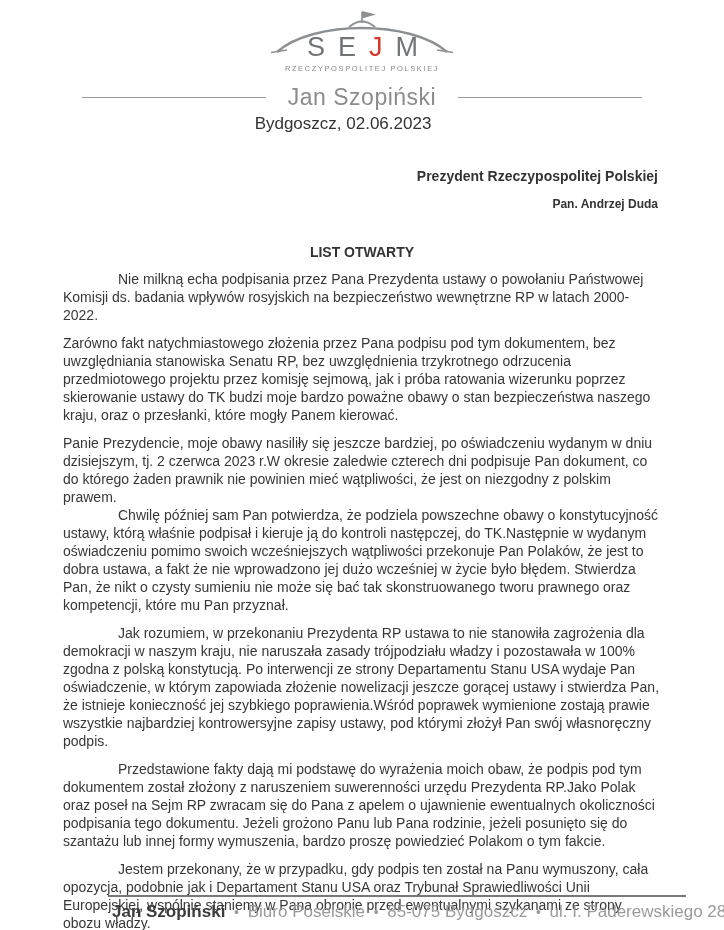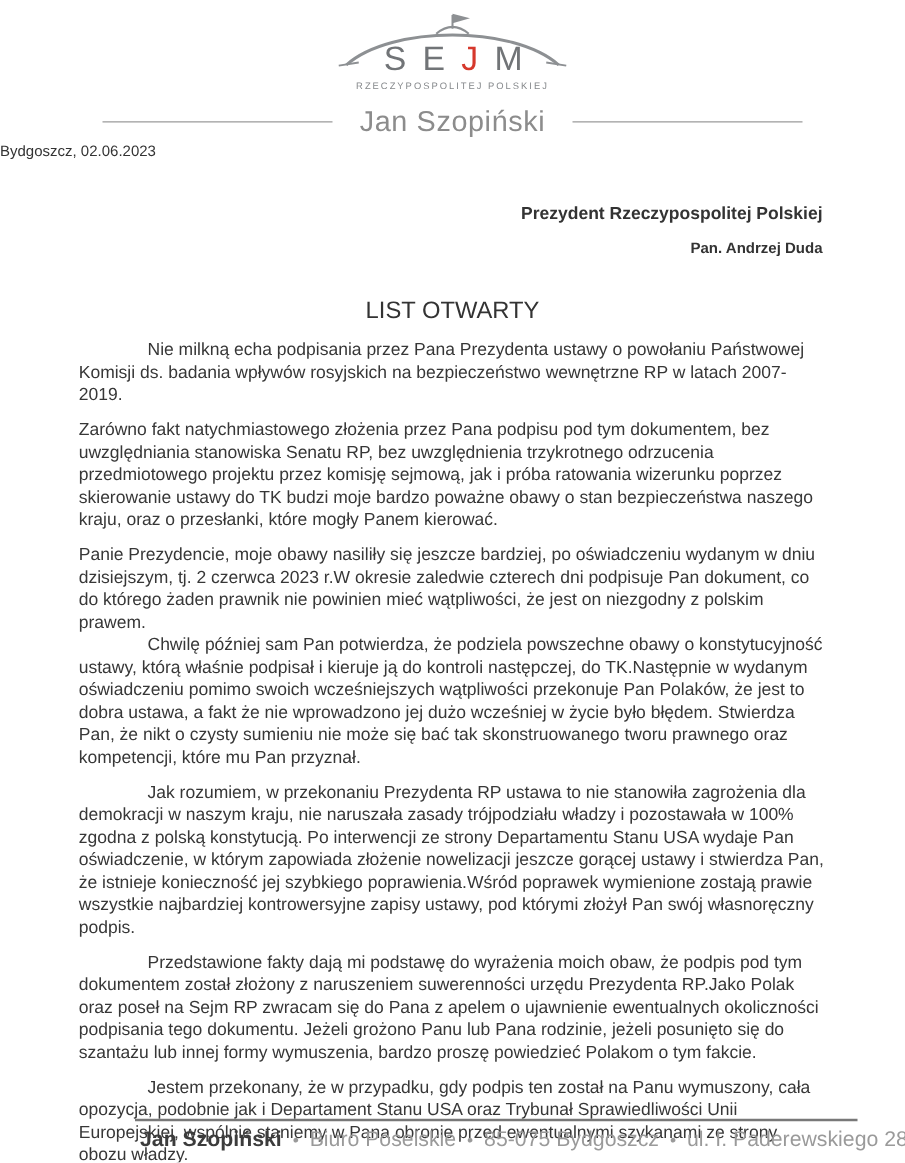--- a/index.html
+++ b/index.html
@@ -31,27 +31,27 @@
   
   .name-divider {
     display: flex; align-items: center; margin: 4px 82px 0 82px; height: 30px;
   }
   .rule-line { flex: 1; border-top: 1px solid #9b9b9b; }
   .sender-name {
     padding: 0 22px; font-size: 23px; color: #8c8c8c; letter-spacing: 0.5px;
     white-space: nowrap;
   }
   
-  .date-row { text-align: left; margin: 2px 38px 0 0; font-size: 12px; color: #333; }
+  .date-row { text-align: center; margin: 2px 38px 0 0; font-size: 17px; color: #333; }
   .recipient { text-align: right; margin: 34px 66px 0 0; padding-left: 30px; }
   .recipient-line1 { font-weight: 700; font-size: 14px; color: #333; }
   .recipient-line2 { font-weight: 700; font-size: 12px; color: #333; margin-top: 13px; }
   
   .letter-title {
-    text-align: center; font-weight: 400; font-size: 19px; color: #333;
+    text-align: center; font-weight: 700; font-size: 14px; color: #333;
     margin-top: 33px;
   }
   .letter-body { margin: 8px 64px 0 63px; font-size: 14px; line-height: 18px; }
   .para { margin-top: 10px; }
   .para.indent { text-indent: 55px; }
   .para.cont { margin-top: 0; }
   
   .footer { position: absolute; left: 0; right: 0; bottom: 8px; padding-left: 28px; }
   .footer-rule { margin-left: 80px; width: 578px; border-top: 2px solid #787878; }
   .footer-text {
@@ -87,21 +87,21 @@
   <div class="date-row">Bydgoszcz, 02.06.2023</div>
 
   <div class="recipient">
     <div class="recipient-line1">Prezydent Rzeczypospolitej Polskiej</div>
     <div class="recipient-line2">Pan. Andrzej Duda</div>
   </div>
 
   <div class="letter-title">LIST OTWARTY</div>
 
   <div class="letter-body">
-    <p class="para indent">Nie milkną echa podpisania przez Pana Prezydenta ustawy o powołaniu Państwowej Komisji ds. badania wpływów rosyjskich na bezpieczeństwo wewnętrzne RP w latach 2007-2019.</p>
+    <p class="para indent">Nie milkną echa podpisania przez Pana Prezydenta ustawy o powołaniu Państwowej Komisji ds. badania wpływów rosyjskich na bezpieczeństwo wewnętrzne RP w latach 2000-2022.</p>
     <p class="para">Zarówno fakt natychmiastowego złożenia przez Pana podpisu pod tym dokumentem, bez uwzględniania stanowiska Senatu RP, bez uwzględnienia trzykrotnego odrzucenia przedmiotowego projektu przez komisję sejmową, jak i próba ratowania wizerunku poprzez skierowanie ustawy do TK budzi moje bardzo poważne obawy o stan bezpieczeństwa naszego kraju, oraz o przesłanki, które mogły Panem kierować.</p>
     <p class="para">Panie Prezydencie, moje obawy nasiliły się jeszcze bardziej, po oświadczeniu wydanym w dniu dzisiejszym, tj. 2 czerwca 2023 r.W okresie zaledwie czterech dni podpisuje Pan dokument, co do którego żaden prawnik nie powinien mieć wątpliwości, że jest on niezgodny z polskim prawem.</p>
     <p class="para indent cont">Chwilę później sam Pan potwierdza, że podziela powszechne obawy o konstytucyjność ustawy, którą właśnie podpisał i kieruje ją do kontroli następczej, do TK.Następnie w wydanym oświadczeniu pomimo swoich wcześniejszych wątpliwości przekonuje Pan Polaków, że jest to dobra ustawa, a fakt że nie wprowadzono jej dużo wcześniej w życie było błędem. Stwierdza Pan, że nikt o czysty sumieniu nie może się bać tak skonstruowanego tworu prawnego oraz kompetencji, które mu Pan przyznał.</p>
     <p class="para indent">Jak rozumiem, w przekonaniu Prezydenta RP ustawa to nie stanowiła zagrożenia dla demokracji w naszym kraju, nie naruszała zasady trójpodziału władzy i pozostawała w 100% zgodna z polską konstytucją. Po interwencji ze strony Departamentu Stanu USA wydaje Pan oświadczenie, w którym zapowiada złożenie nowelizacji jeszcze gorącej ustawy i stwierdza Pan, że istnieje konieczność jej szybkiego poprawienia.Wśród poprawek wymienione zostają prawie wszystkie najbardziej kontrowersyjne zapisy ustawy, pod którymi złożył Pan swój własnoręczny podpis.</p>
     <p class="para indent">Przedstawione fakty dają mi podstawę do wyrażenia moich obaw, że podpis pod tym dokumentem został złożony z naruszeniem suwerenności urzędu Prezydenta RP.Jako Polak oraz poseł na Sejm RP zwracam się do Pana z apelem o ujawnienie ewentualnych okoliczności podpisania tego dokumentu. Jeżeli grożono Panu lub Pana rodzinie, jeżeli posunięto się do szantażu lub innej formy wymuszenia, bardzo proszę powiedzieć Polakom o tym fakcie.</p>
     <p class="para indent">Jestem przekonany, że w przypadku, gdy podpis ten został na Panu wymuszony, cała opozycja, podobnie jak i Departament Stanu USA oraz Trybunał Sprawiedliwości Unii Europejskiej, wspólnie staniemy w Pana obronie przed ewentualnymi szykanami ze strony obozu władzy.</p>
 
   </div>
 
   <div class="footer">

